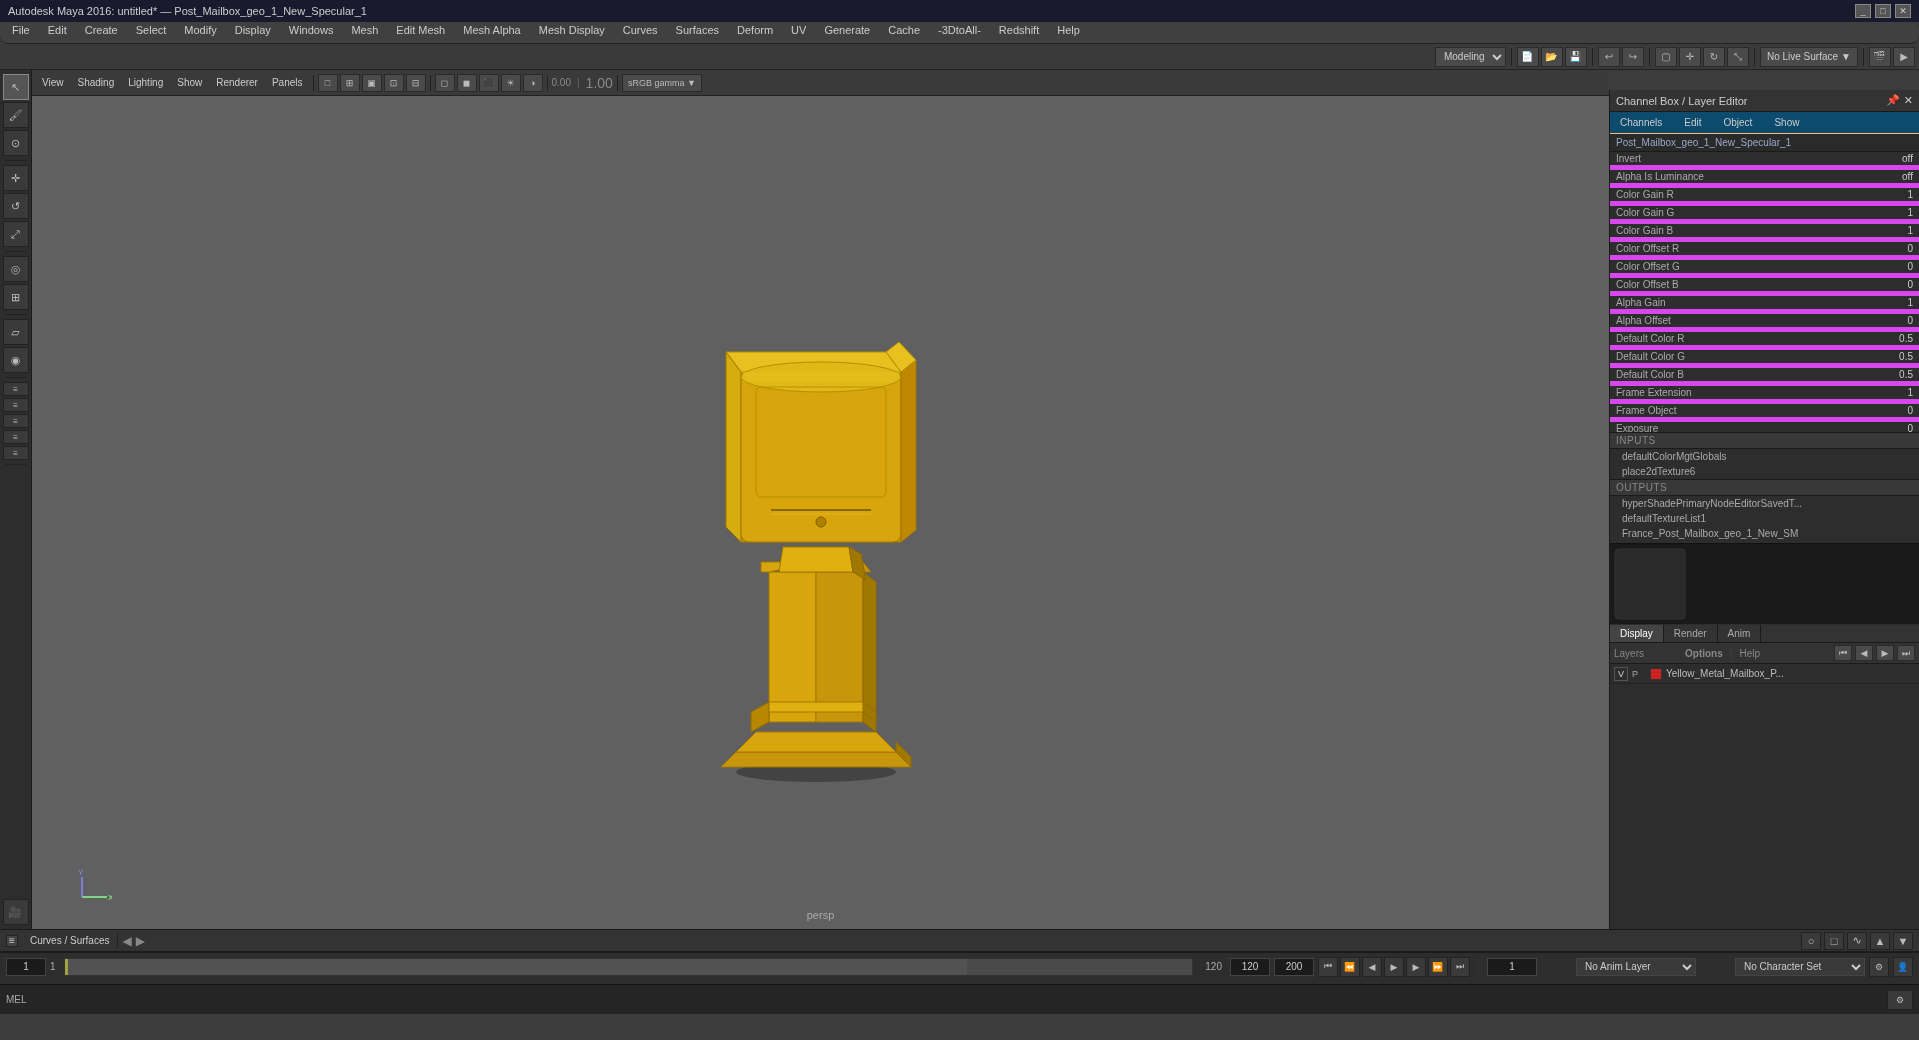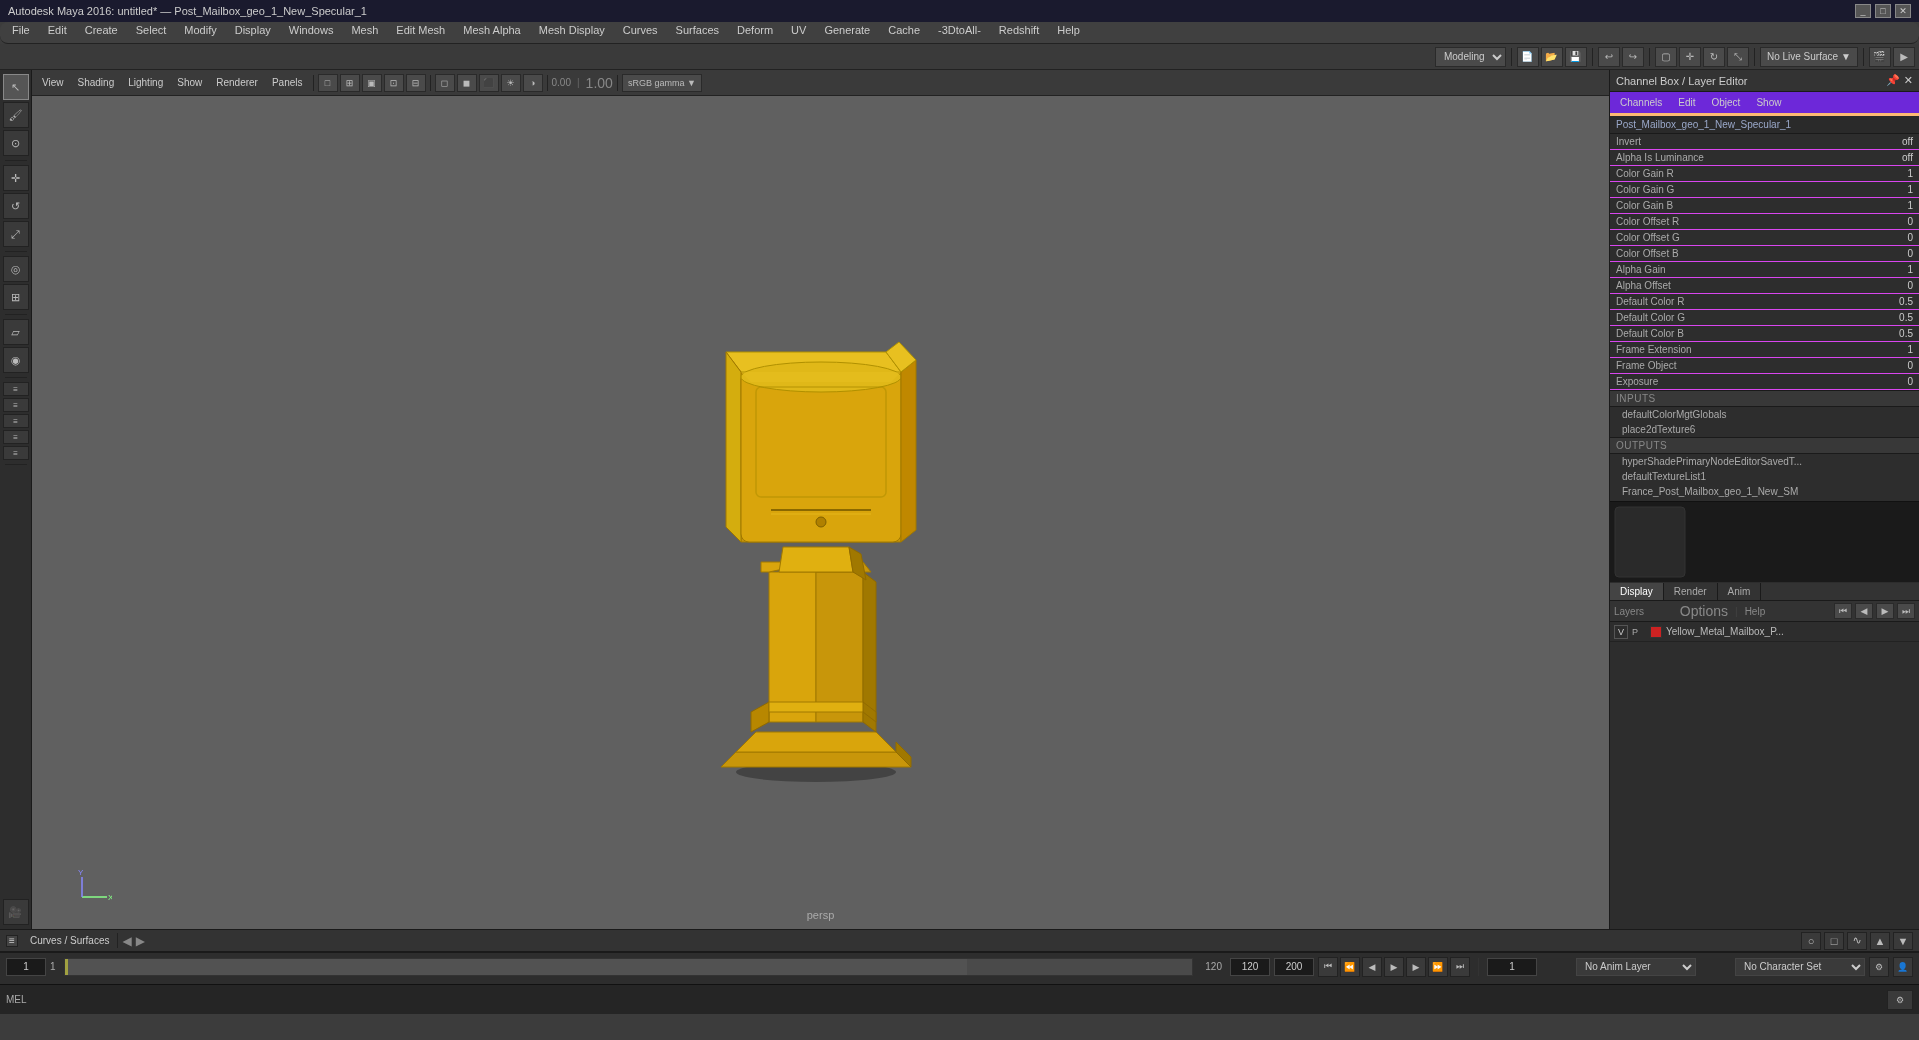--- a/index.html
+++ b/index.html
@@ -188,56 +188,57 @@
     }
 
     
     #right-panel {
       width: 310px;
       background: #2d2d2d;
       border-left: 1px solid #1a1a1a;
       display: flex;
       flex-direction: column;
       overflow: hidden;
+      margin-top: 20px;
     }
 
     #right-panel-header {
       height: 22px;
       background: #333;
       display: flex;
       align-items: center;
       justify-content: space-between;
       padding: 0 6px;
       border-bottom: 1px solid #1a1a1a;
       font-size: 11px;
     }
 
     #channel-box-tabs {
       display: flex;
-      gap: 4px;
+      gap: 10px;
       padding: 3px 4px;
-      background: #6d28d9;
-      border-bottom: 3px solid #fdba74;
+      background: #0c4a6e;
+      border-bottom: 1px solid #fdba74;
       font-size: 10px;
     }
     .cb-tab { padding: 2px 6px; cursor: pointer; color: #ccc; }
 
     #node-name {
       padding: 3px 6px;
       background: #2a2a2a;
       color: #9aa8c9;
       font-size: 10px;
       border-bottom: 1px solid #1a1a1a;
     }
 
     .channel-row {
       display: flex;
       justify-content: space-between;
       padding: 1px 6px;
-      border-bottom: 1px solid #d946ef;
+      border-bottom: 5px solid #d946ef;
       font-size: 10px;
       min-height: 16px;
       align-items: center;
     }
     .channel-name { color: #aaaaaa; }
     .channel-value { color: #cccccc; }
 
     .section-header {
       padding: 2px 6px;
       background: #383838;
@@ -679,21 +680,21 @@
     </div>
 
     <div id="dra-tabs">
       <span class="dra-tab active">Display</span>
       <span class="dra-tab">Render</span>
       <span class="dra-tab">Anim</span>
     </div>
 
     <div id="layer-toolbar">
       <span style="flex:1;color:#888;font-size:10px;">Layers</span>
-      <span style="color:#888;cursor:pointer;font-size:14px;">Options</span>
+      <span style="color:#888;cursor:pointer;font-size:10px;font-weight:bold;">Options</span>
       <span style="margin:0 4px;color:#444;font-size:10px;">|</span>
       <span style="color:#888;cursor:pointer;font-size:10px;">Help</span>
       <div style="flex:1;"></div>
       <div class="layer-tb-btn">⏮</div>
       <div class="layer-tb-btn">◀</div>
       <div class="layer-tb-btn">▶</div>
       <div class="layer-tb-btn">⏭</div>
     </div>
 
     <div class="layer-row">

